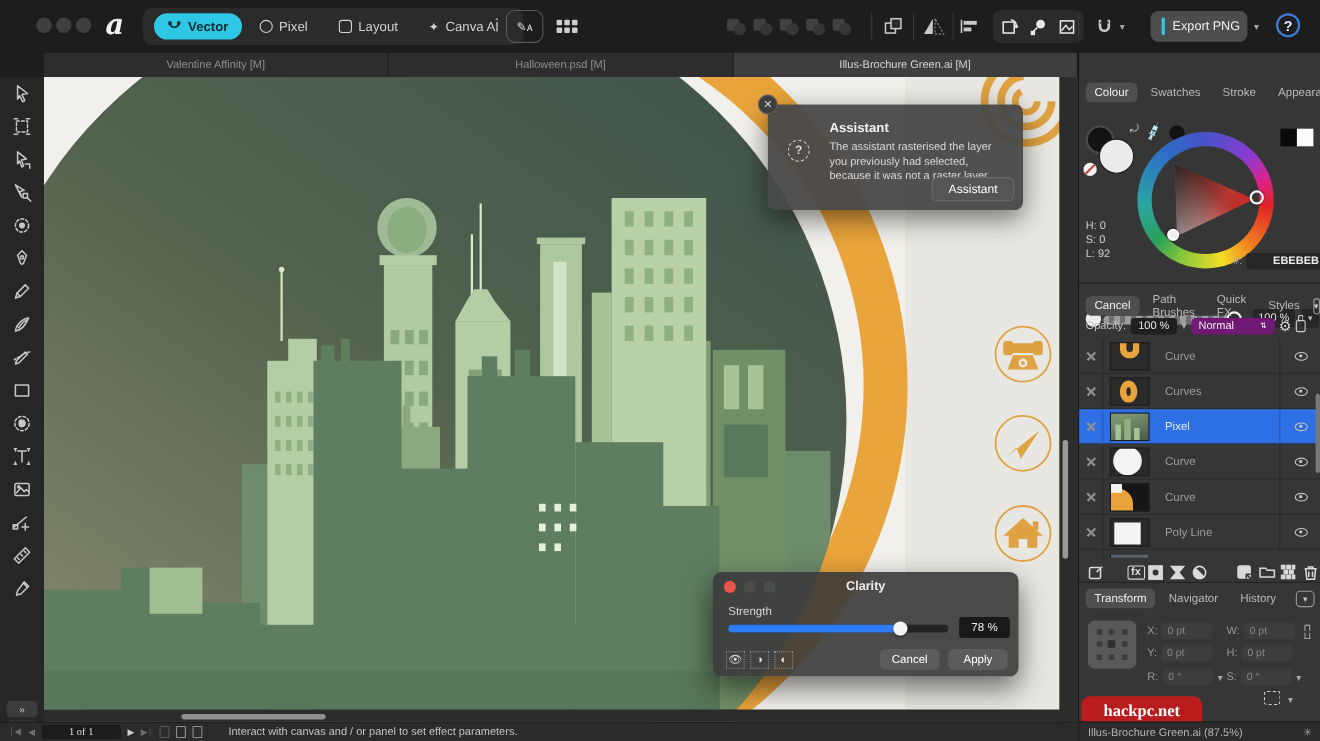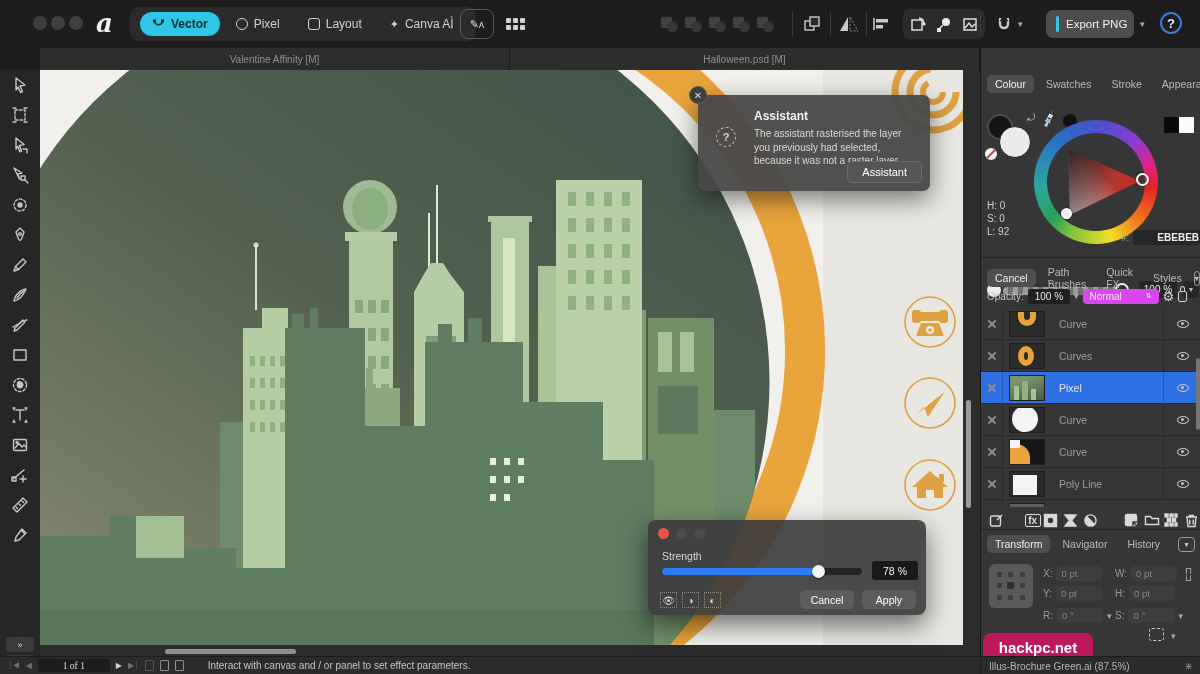--- a/index.html
+++ b/index.html
@@ -127,21 +127,21 @@
   .opknob{position:absolute;left:128px;top:14px;width:14px;height:14px;border-radius:50%;background:#2f2f2f;border:2.5px solid #f0f0f0;}
   .opdot{position:absolute;left:0;top:14px;width:14px;height:14px;border-radius:50%;background:#ececec;}
   .opval{position:absolute;left:152px;top:12px;width:38px;height:17px;background:#262626;border-radius:3px;
          color:#e4e4e4;font-size:10px;display:flex;align-items:center;justify-content:center;}
   .opchev{position:absolute;left:196px;top:12px;width:16px;height:17px;background:#262626;border-radius:3px;
           color:#bbb;font-size:8px;display:flex;align-items:center;justify-content:center;}
   
   .lhead{position:absolute;left:0;top:26px;width:220px;height:24px;display:flex;align-items:center;
          padding:0 6px;gap:4px;font-size:10px;color:#c7c7c7;}
   .field{background:#1f1f1f;border-radius:3px;color:#e6e6e6;padding:2px 7px;font-size:10px;}
-  .blend{background:#d946ef;border-radius:4px;color:#f0f0f0;padding:2px 7px;font-size:10px;width:76px;
+  .blend{background:#701a75;border-radius:4px;color:#f0f0f0;padding:2px 7px;font-size:10px;width:76px;
          display:flex;justify-content:space-between;align-items:center;}
   .lrows{position:absolute;left:0;top:50px;width:220px;height:199px;overflow:hidden;background:#333;}
   .lrow{position:relative;width:220px;height:32px;background:#363636;border-bottom:1px solid #2a2a2a;
         display:flex;align-items:center;}
   .lrow.selected{background:#2e6fe4;}
   .badge{width:22px;height:32px;border-right:1px solid #2a2a2a;position:relative;}
   .badge::before,.badge::after{content:"";position:absolute;left:6px;top:15px;width:10px;height:1.6px;background:#8f8f8f;}
   .badge::before{transform:rotate(45deg);}.badge::after{transform:rotate(-45deg);}
   .thumb{width:36px;height:26px;margin-left:6px;background:#2a2a2a;border:1px solid #1d1d1d;position:relative;overflow:hidden;}
   .lname{margin-left:14px;font-size:10.5px;color:#9c9c9c;}
@@ -156,22 +156,22 @@
   
   .anchor{position:absolute;left:8px;top:34px;width:44px;height:44px;background:#595959;border-radius:6px;
           display:grid;grid-template-columns:repeat(3,1fr);place-items:center;padding:5px;}
   .anchor i{width:5px;height:5px;background:#3c3c3c;border-radius:1px;}
   .anchor i.c{background:#2f2f2f;width:7px;height:7px;}
   .trow{position:absolute;font-size:10px;color:#9a9a9a;display:flex;align-items:center;gap:4px;}
   .tfield{width:46px;height:15px;background:#3d3d3d;border-radius:3px;color:#8a8a8a;font-size:9.5px;
           display:flex;align-items:center;padding-left:5px;}
   .linkico{position:absolute;left:204px;top:38px;color:#bdbdbd;font-size:9px;line-height:.8;text-align:center;}
   .dashsq{position:absolute;left:168px;top:98px;width:15px;height:13px;border:1.4px dashed #c9c9c9;border-radius:3px;}
-  .wm{position:absolute;left:2px;top:103px;width:110px;height:29px;background:#be185d;border-radius:8px;
-      color:#fff;font-weight:bold;font-size:15px;display:flex;align-items:center;justify-content:center;}
+  .wm{position:absolute;left:2px;top:103px;width:110px;height:29px;background:#b91c1c;border-radius:8px;
+      color:#fff;font-weight:bold;font-size:15px;display:flex;align-items:center;justify-content:center;font-family:Liberation Serif, serif;}
   .rstatus{position:absolute;left:0;top:126px;width:220px;height:19px;background:#2b2b2b;border-top:1px solid #1c1c1c;
            display:flex;align-items:center;font-size:10px;color:#b5b5b5;padding:0 8px;}
   
   .bbar{position:absolute;left:0;top:656px;width:980px;height:18px;background:#2b2b2b;border-top:1px solid #1c1c1c;
         display:flex;align-items:center;font-size:10px;color:#c9c9c9;gap:6px;padding:0 8px;}
   .navico{color:#6e6e6e;font-size:8px;}
   .pagepill{width:72px;height:13px;background:#1c1c1c;border-radius:3px;display:flex;align-items:center;
             justify-content:center;color:#dedede;font-size:9.5px;font-family:Liberation Serif, serif;}
   .docico{width:9px;height:11px;border:1.2px solid #8f8f8f;border-radius:1px;}
   .docico.dim{border-color:#555;}
@@ -310,20 +310,23 @@
         <span>?</span>
       </div>
   </div>
 
   <div class="tabstrip">
     <div class="dtab">
         <span>Valentine Affinity [M]</span>
       </div>
     <div class="dtab">
         <span>Halloween.psd [M]</span>
+      </div>
+    <div class="dtab active">
+        <span>Illus-Brochure Green.ai [M]</span>
       </div>
   </div>
 
   <div class="ltools">
     <div class="tool">
         <svg width="20" height="20" viewBox="0 0 20 20">
           <path d="M6,3 L15,10 L10,11 L12.5,16.5 L10.5,17.5 L8,12 L6,15 Z"></path>
         </svg>
       </div>
     <div class="tool">
@@ -607,20 +610,21 @@
       <div class="btn">Assistant</div>
     </div>
 
     
     <div class="clarity">
       <div class="traffic">
         <i class="red"></i>
         <i></i>
         <i></i>
       </div>
+      <div class="title">Clarity</div>
       <div class="lab">Strength</div>
       <div class="slider">
         <div class="fill" style="width: 78%;"></div>
         <div class="knob" style="left:150px"></div>
       </div>
       <div class="val">78 %</div>
       <div class="cl-ico" style="left:12px">
           <span>👁</span>
         </div>
       <div class="cl-ico" style="left:34px">◑</div>

